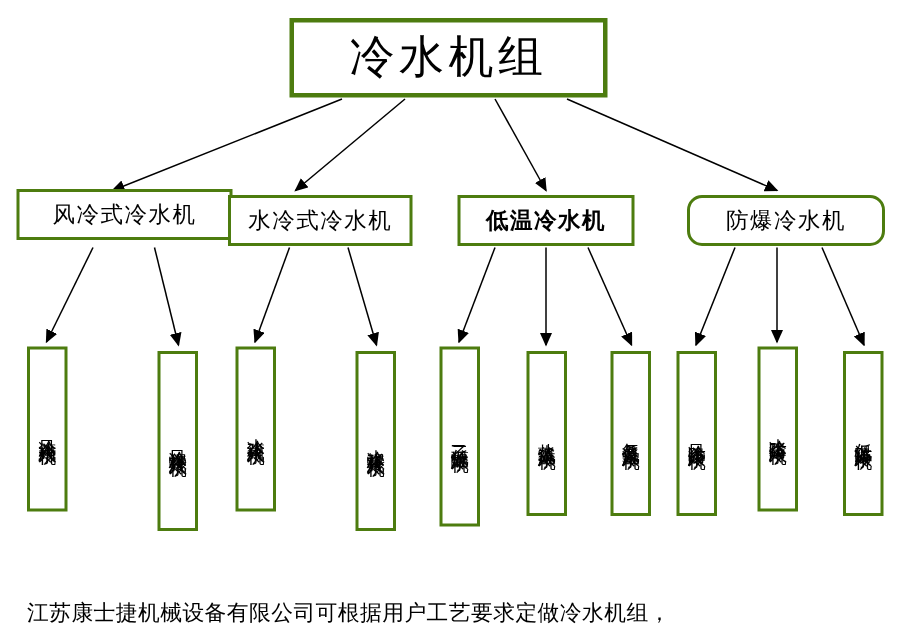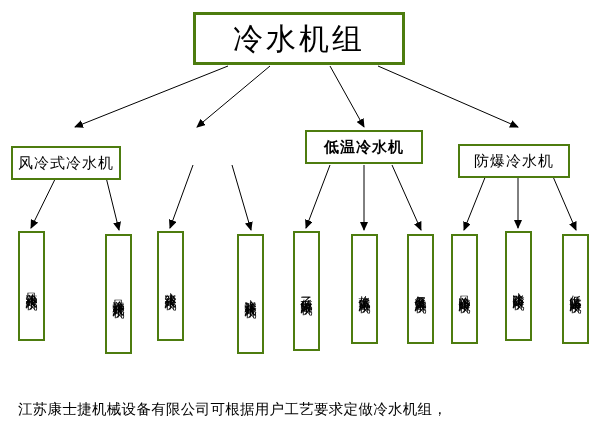--- a/index.html
+++ b/index.html
@@ -147,30 +147,33 @@
       <line x1="490" y1="165" x2="464" y2="230"></line>
       <line x1="518" y1="165" x2="518" y2="228"></line>
       <line x1="548" y1="165" x2="576" y2="230"></line>
     </g>
   </svg>
 
   <div class="node" id="node-root">
     <span class="node-label">冷水机组</span>
   </div>
 
-  <div class="node node-cat" style="left:11px; top:146px; width:110px;">
+  <div class="node node-cat" style="left:11px; top:126px; width:144px;">
     <span class="node-label">风冷式冷水机</span>
   </div>
 
+  <div class="node node-cat" style="left:152px; top:130px; width:123px;">
+    <span class="node-label">水冷式冷水机</span>
+  </div>
 
   <div class="node node-cat" style="left:305px; top:130px; width:118px;font-weight:bold;">
     <span class="node-label">低温冷水机</span>
   </div>
 
-  <div class="node node-cat" style="left:458px; top:144px; width:112px;">
+  <div class="node node-cat" style="left:458px; top:130px; width:132px;border-radius:10px;">
     <span class="node-label">防爆冷水机</span>
   </div>
 
   <div class="node node-leaf" style="left:18px; top:231px; height:110px;">
     <span class="node-label">风冷箱式冷水机</span>
   </div>
 
   <div class="node node-leaf" style="left:105px; top:234px; height:120px;">
     <span class="node-label">风冷螺杆式冷水机</span>
   </div>

